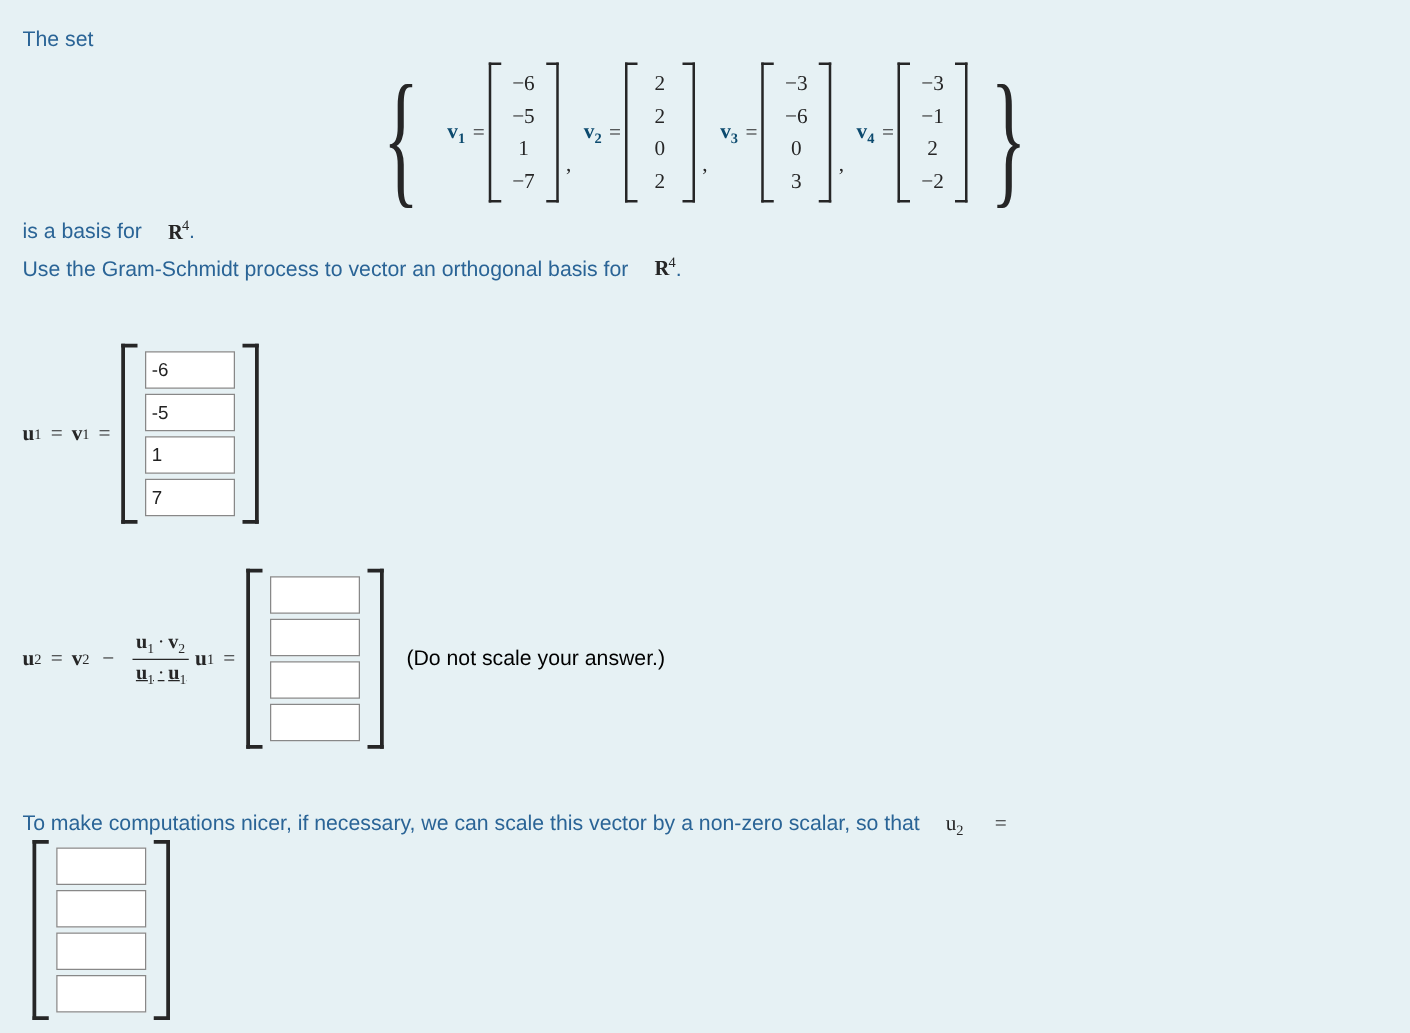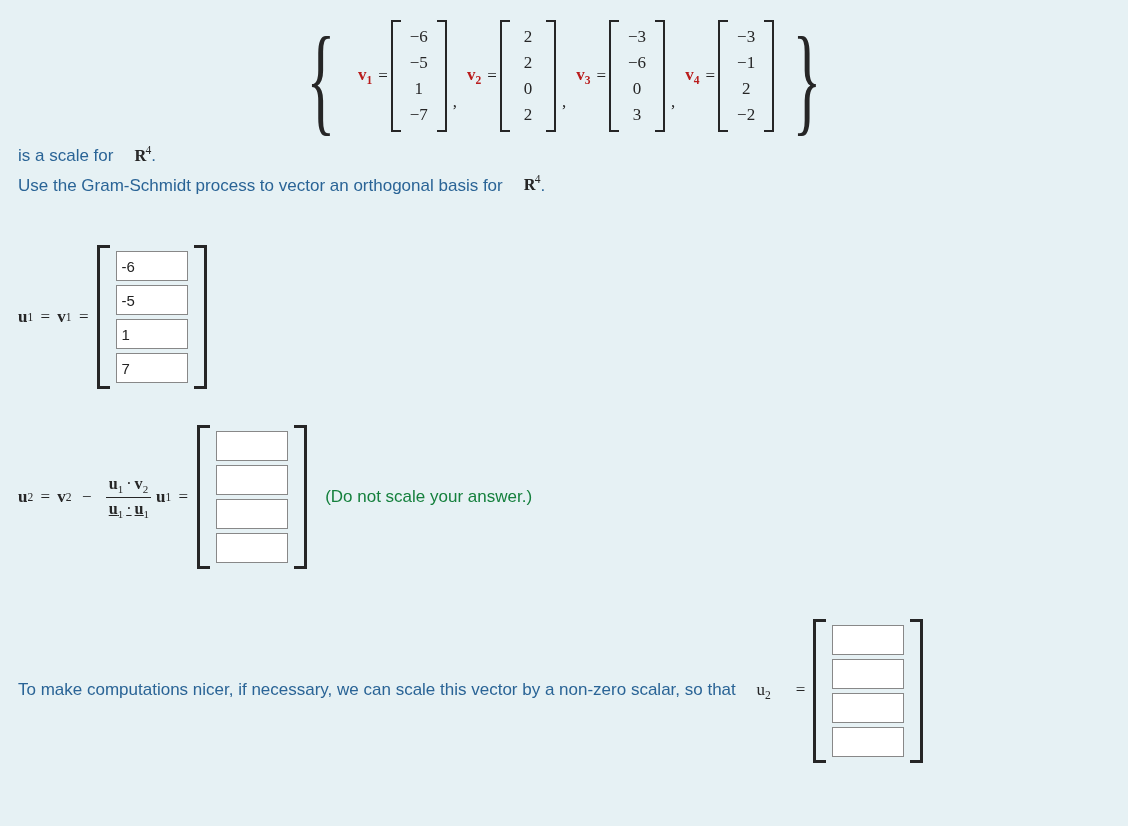--- a/index.html
+++ b/index.html
@@ -41,21 +41,21 @@
     top: 4px;
   }
   .vec-eq {
     display: flex;
     align-items: center;
     margin: 0 4px;
   }
   .vec-label {
     font-family: Georgia, serif;
     font-weight: bold;
-    color: #b91c1c;
+    color: #0c4a6e;
     margin: 0 3px 0 4px;
   }
   .vec-sub {
     font-size: 0.68em;
     vertical-align: sub;
   }
   .eq {
     font-family: Georgia, serif;
     margin: 0 3px;
     color: #262626;
@@ -154,36 +154,38 @@
     height: 24px;
     font-size: 15px;
     font-family: Arial, sans-serif;
     padding: 2px 4px;
     border: 1px solid #888;
     background: #fff;
     color: #222;
     box-sizing: content-box;
   }
   .hint {
-    color: #15803d;
+    color: #000000;
     margin-left: 12px;
     font-size: 17px;
   }
   .final-row {
     display: flex;
-    align-items: center;
+    align-items: flex-start;
     margin-top: 50px;
     flex-wrap: nowrap;
+    flex-direction: column;
   }
 </style>
 </head>
 <body>
 
 <div class="page">
 
+  <div class="text-line">The set</div>
 
   <div class="set-display">
     <span class="lbrace">{</span>
 
     <span class="vec-eq math">
       <span class="vec-label"><span class="b">v</span><span class="vec-sub">1</span></span>
       <span class="eq">=</span>
       <span class="bracket-matrix">
         <span class="lbracket"></span>
         <span class="col">
@@ -241,21 +243,21 @@
           <span>−2</span>
         </span>
         <span class="rbracket"></span>
       </span>
     </span>
 
     <span class="rbrace">}</span>
   </div>
 
   <div class="text-line">
-    <span>is a scale for </span><span class="math blackboard"><span class="dbl">R</span><span class="sup">4</span></span><span>.</span>
+    <span>is a basis for </span><span class="math blackboard"><span class="dbl">R</span><span class="sup">4</span></span><span>.</span>
   </div>
 
   <div class="text-line">
     <span>Use the Gram-Schmidt process to vector an orthogonal basis for </span><span class="math blackboard"><span class="dbl">R</span><span class="sup">4</span></span><span>.</span>
   </div>
 
   <div class="answer-row" style="margin-top:50px;">
     <span class="formula">
       <span class="b">u</span>
         <span class="vec-sub">1</span>

